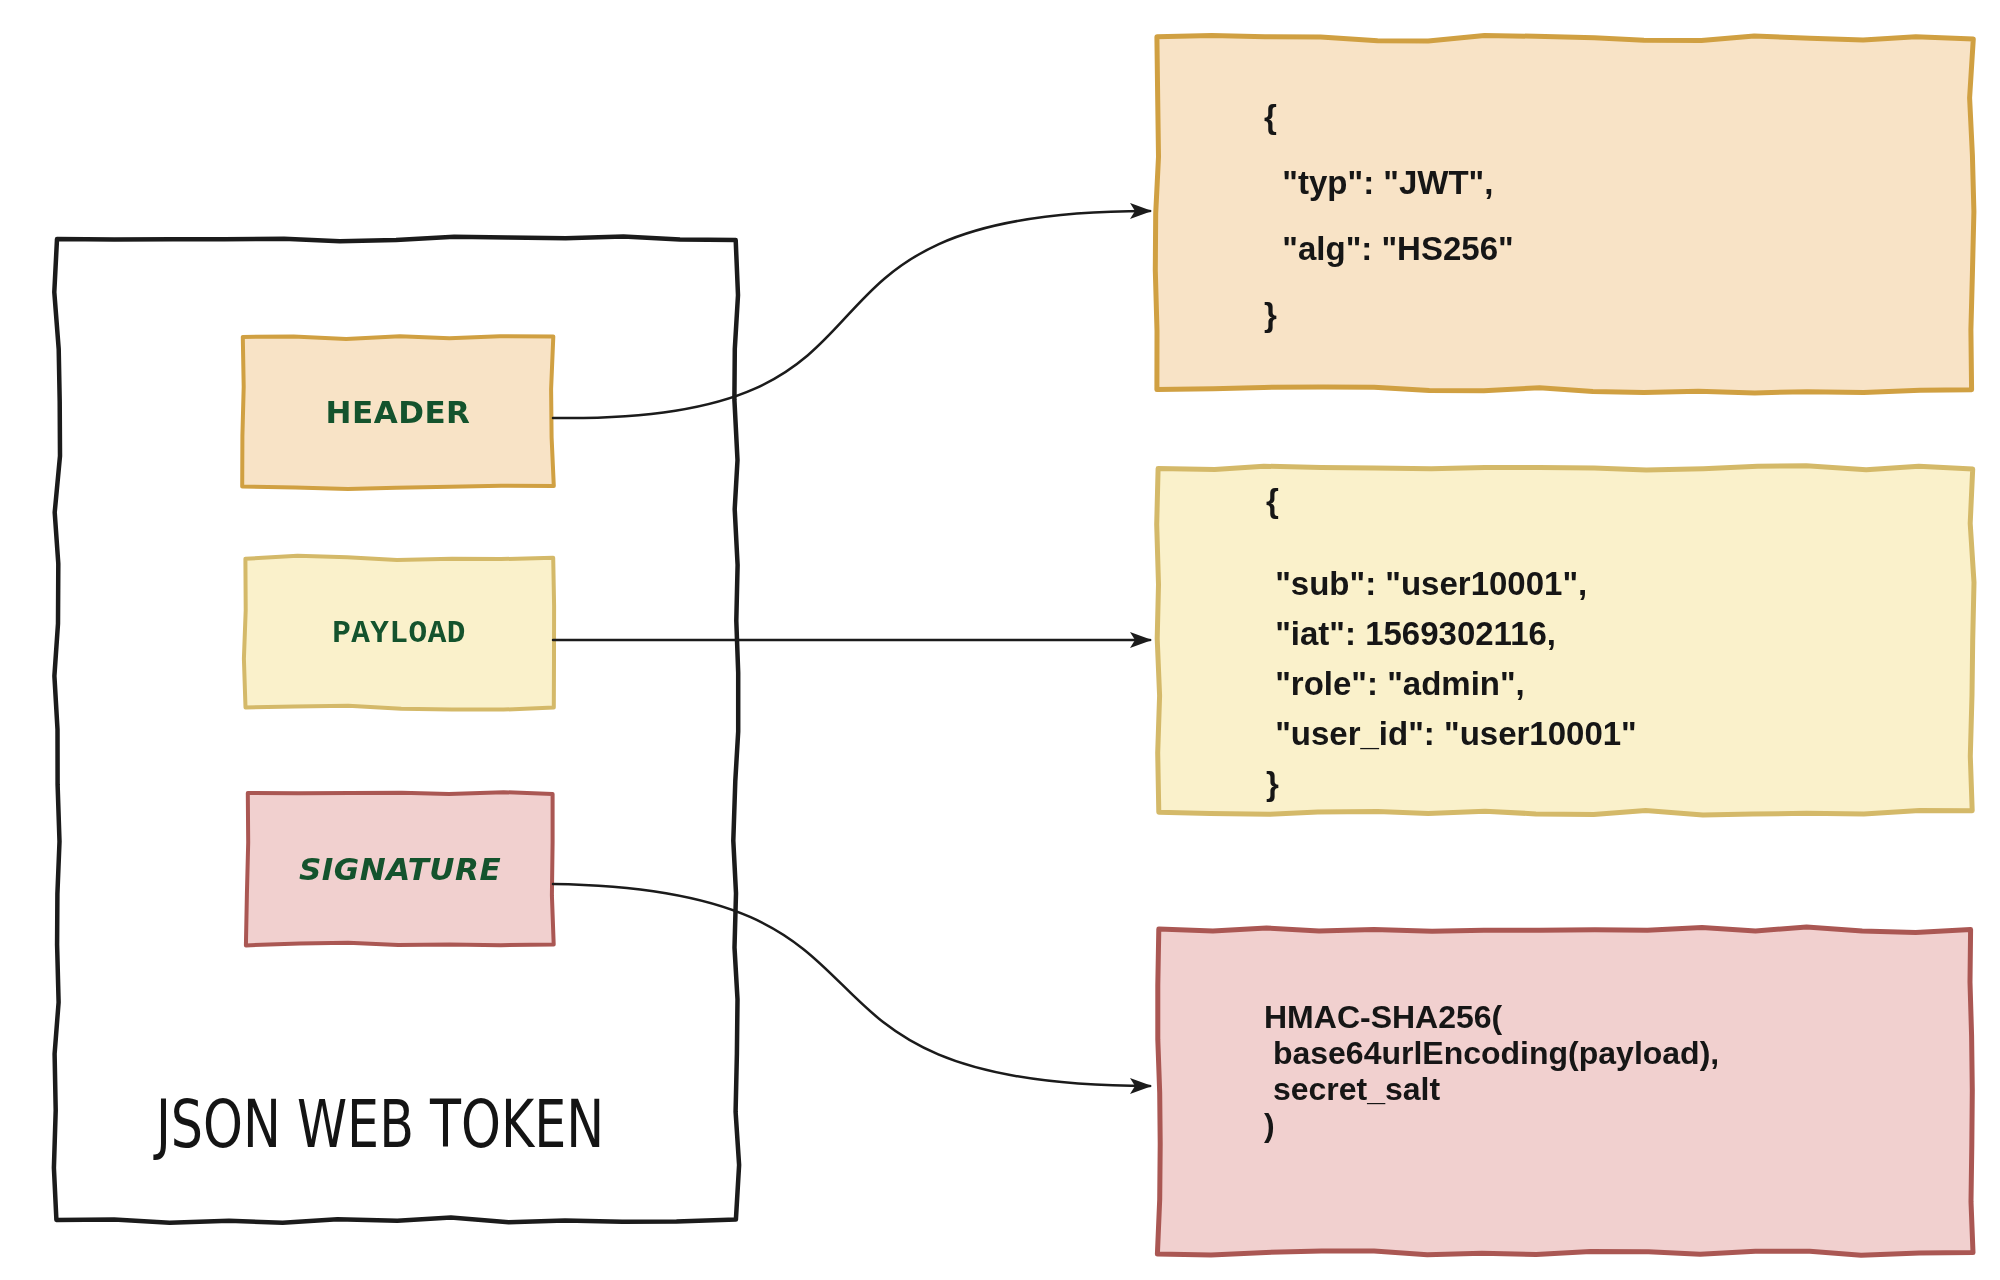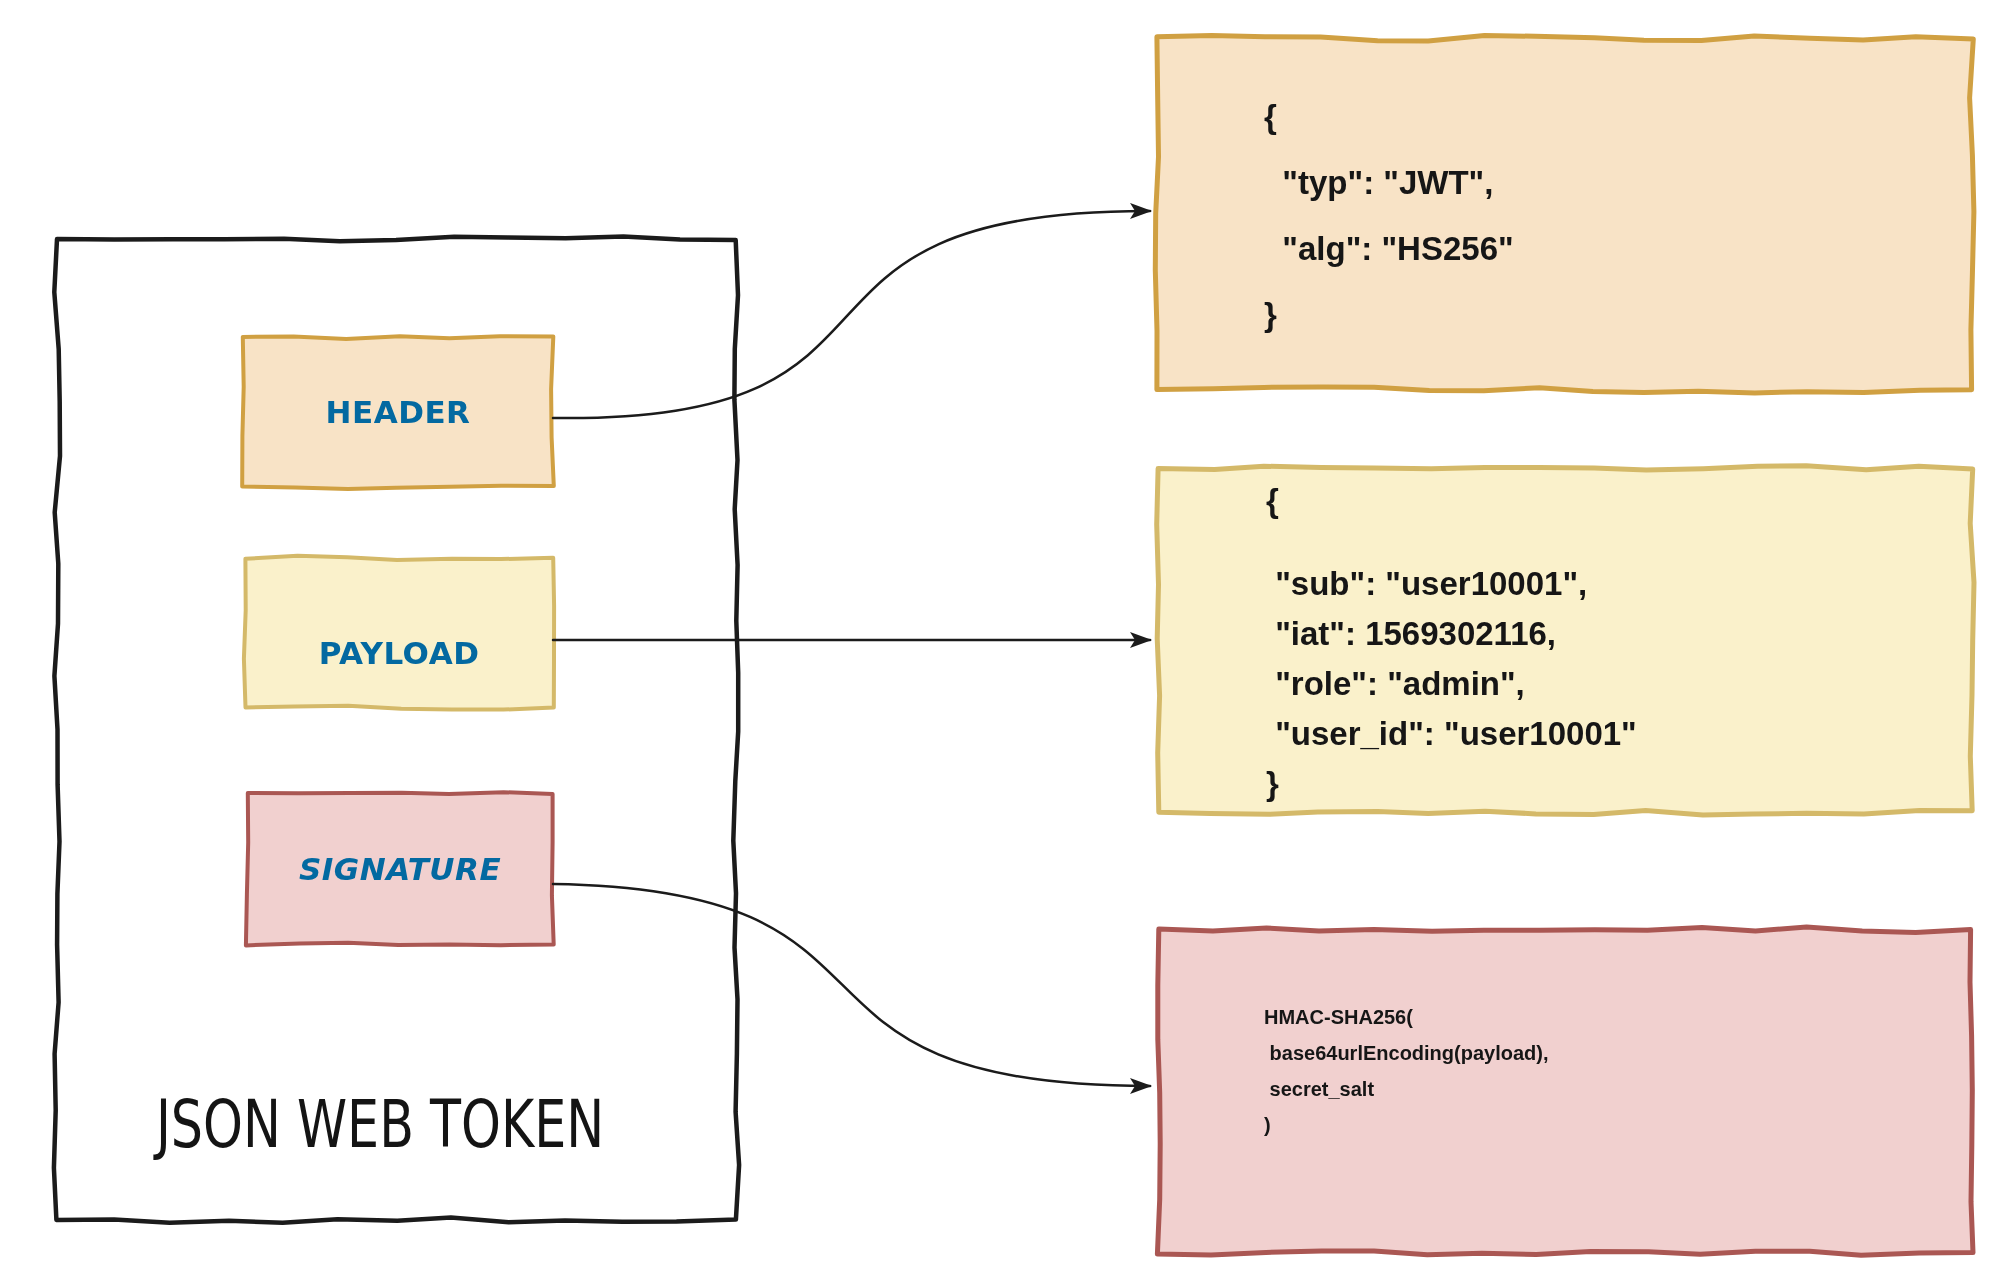--- a/index.html
+++ b/index.html
@@ -22,25 +22,25 @@
     width: 2000px;
     height: 1280px;
   }
   .box-label {
     position: absolute;
     display: flex;
     align-items: center;
     justify-content: center;
     font: 700 31px "DejaVu Sans", sans-serif;
     letter-spacing: 0.5px;
-    color: #0369a1;
+    color: #14532d;
     pointer-events: none;
   }
   #label-header    { left: 243px; top: 337px; width: 310px; height: 150px; }
-  #label-payload   { left: 245px; top: 578px; width: 308px; height: 150px; }
+  #label-payload   { left: 245px; top: 558px; width: 308px; height: 150px; font-family: Liberation Mono, monospace; }
   #label-signature { left: 247px; top: 793px; width: 306px; height: 152px; font-style: italic; }
 
   #diagram-title {
     position: absolute;
     left: 380px;
     top: 1124px;
     transform: translate(-50%, -50%) scaleX(0.78);
     font: 400 65px "DejaVu Sans", sans-serif;
     color: #141414;
     white-space: nowrap;
@@ -64,21 +64,21 @@
   #payload-code {
     left: 1266px;
     top: 476px;
     font-size: 33px;
     line-height: 50px;
   }
   #payload-code .line:first-child { margin-bottom: 33px; }
   #signature-code {
     left: 1264px;
     top: 999px;
-    font-size: 20px;
+    font-size: 32px;
     line-height: 36px;
   }
 </style>
 </head>
 <body>
 
 <div id="canvas">
 
   <svg id="sketch-layer" viewBox="0 0 2000 1280" xmlns="http://www.w3.org/2000/svg">
       <defs>

